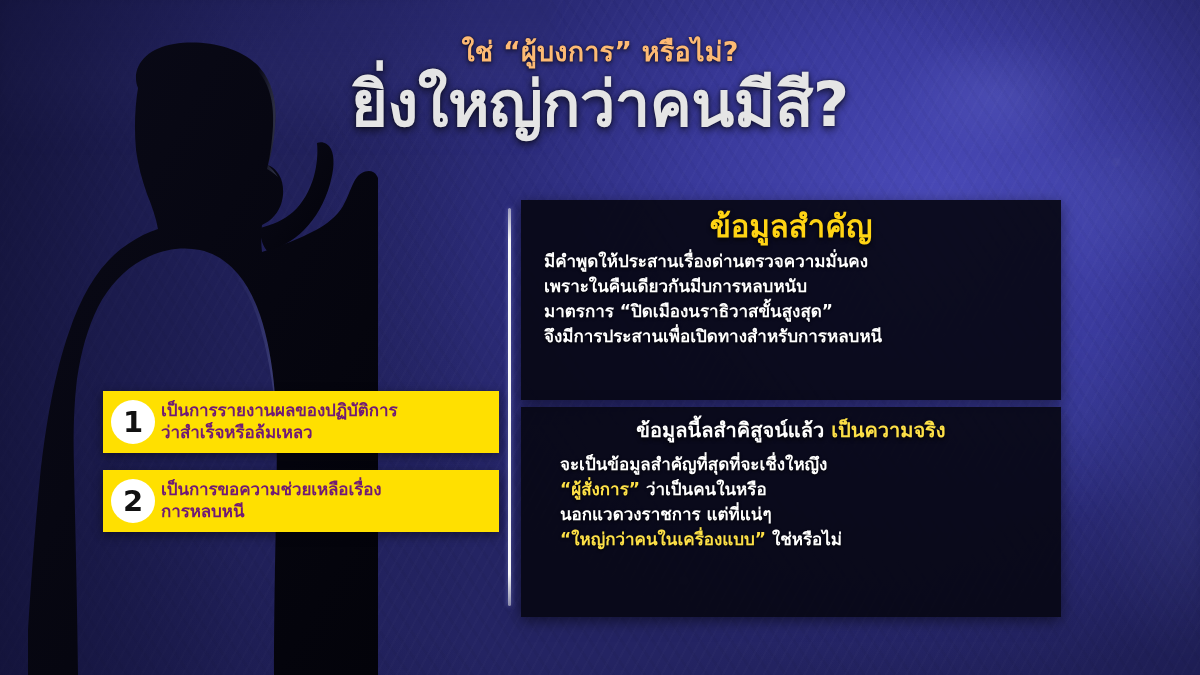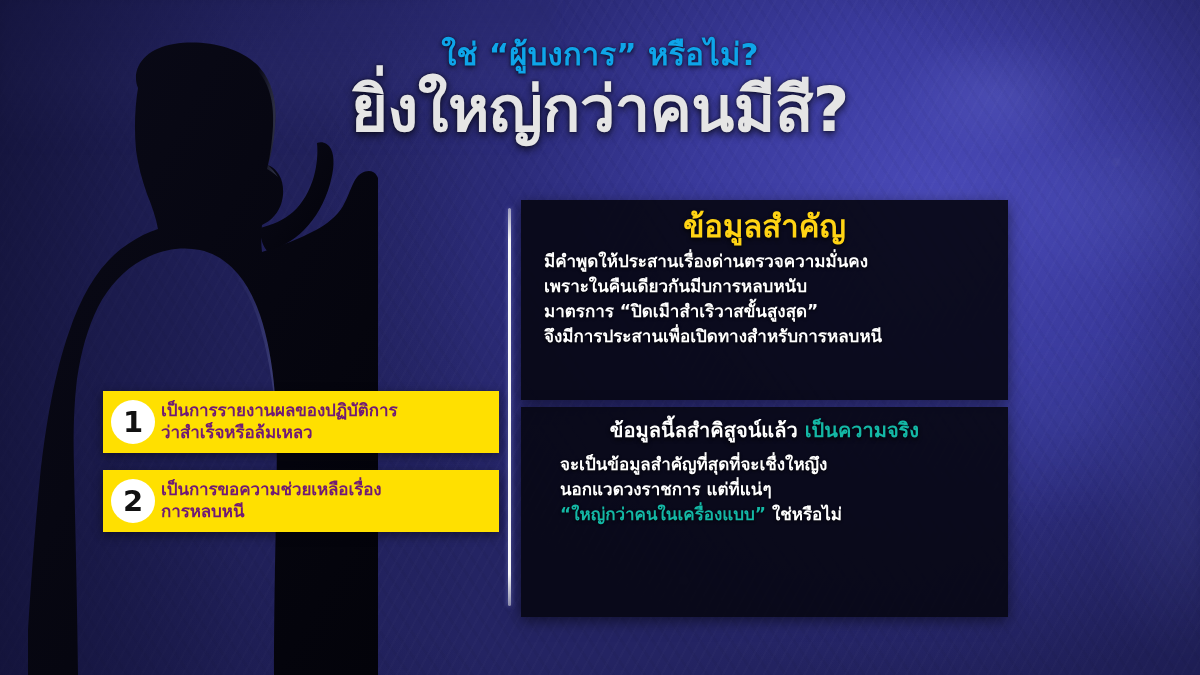--- a/index.html
+++ b/index.html
@@ -69,22 +69,22 @@
   }
   .silhouette svg{ display:block; width:100%; height:100%; }
 
   
   .headline{
     position:absolute; left:0; top:36px; width:1200px;
     text-align:center; pointer-events:none;
   }
   .headline .l1{
     display:block;
-    color:#0ea5e9;
-    font-size:31px;
+    color:#fdba74;
+    font-size:27px;
     font-weight:bold;
     letter-spacing:.2px;
     line-height:1.18;
     text-shadow:0 2px 5px rgba(0,0,0,.65), 0 0 2px rgba(0,0,0,.5);
   }
   .headline .l2{
     display:block;
     color:#e5e5e5;
     font-size:63px;
     font-weight:bold;
@@ -130,21 +130,21 @@
     color:#701a75;
     font-size:17px;
     font-weight:bold;
     line-height:1.28;
     letter-spacing:-.1px;
   }
   .numbox .btext span{ display:block; }
 
   
   .panel{
-    position:absolute; left:521px; width:487px;
+    position:absolute; left:521px; width:540px;
     background:rgba(7,7,20,.93);
     box-shadow:0 4px 14px rgba(0,0,0,.5);
   }
   #panel-key{ top:200px; height:200px; padding:8px 14px 10px; }
   #panel-truth{ top:407px; height:210px; padding:10px 14px 10px; }
 
   .panel-title{
     text-align:center;
     color:#ffd414;
     font-size:31px; font-weight:bold;
@@ -155,21 +155,21 @@
   .panel-lines{ color:#ffffff;margin-left:9px; }
   .panel-lines .pl{
     font-size:17px;
     font-weight:bold;
     line-height:1.47;
     color:#ffffff;
     text-shadow:0 1px 3px rgba(0,0,0,.85);
     white-space:nowrap;
   }
   .pl.indent{ padding-left:16px; }
-  .hl{ color:#14b8a6; }
+  .hl{ color:#fde047; }
 
   .subhead{
     text-align:center;
     font-size:20px; font-weight:bold;
     color:#ffffff;
     line-height:1.3;
     margin-bottom:9px;
     text-shadow:0 2px 4px rgba(0,0,0,.85);
     white-space:nowrap;
   }
@@ -277,32 +277,36 @@
       <span>เป็นการขอความช่วยเหลือเรื่อง</span>
       <span>การหลบหนี</span>
     </div>
   </div>
 
   <div class="panel" id="panel-key">
     <div class="panel-title">ข้อมูลสำคัญ</div>
     <div class="panel-lines">
       <div class="pl">มีคำพูดให้ประสานเรื่องด่านตรวจความมั่นคง</div>
       <div class="pl">เพราะในคืนเดียวกันมีบการหลบหนับ</div>
-      <div class="pl">มาตรการ “ปิดเมืาสำเริวาสขั้นสูงสุด”</div>
+      <div class="pl">มาตรการ “ปิดเมืองนราธิวาสขั้นสูงสุด”</div>
       <div class="pl">จึงมีการประสานเพื่อเปิดทางสำหรับการหลบหนี</div>
     </div>
   </div>
 
   <div class="panel" id="panel-truth">
     <div class="subhead">
       <span>ข้อมูลนี้ลสำคิสูจน์แล้ว</span>
       <span class="hl">เป็นความจริง</span>
     </div>
     <div class="panel-lines">
       <div class="pl indent">จะเป็นข้อมูลสำคัญที่สุดที่จะเชื่งใหญึง</div>
+      <div class="pl indent">
+        <span class="hl">“ผู้สั่งการ”</span>
+        <span>ว่าเป็นคนในหรือ</span>
+      </div>
       <div class="pl indent">นอกแวดวงราชการ แต่ที่แน่ๆ</div>
       <div class="pl indent">
         <span class="hl">“ใหญ่กว่าคนในเครื่องแบบ”</span>
         <span>ใช่หรือไม่</span>
       </div>
     </div>
   </div>
 
 </div>
 

